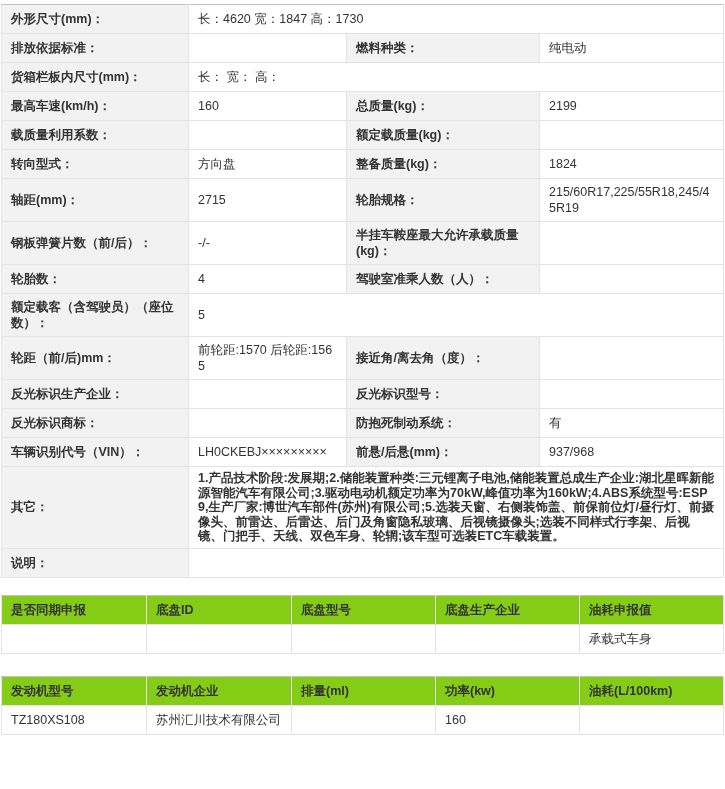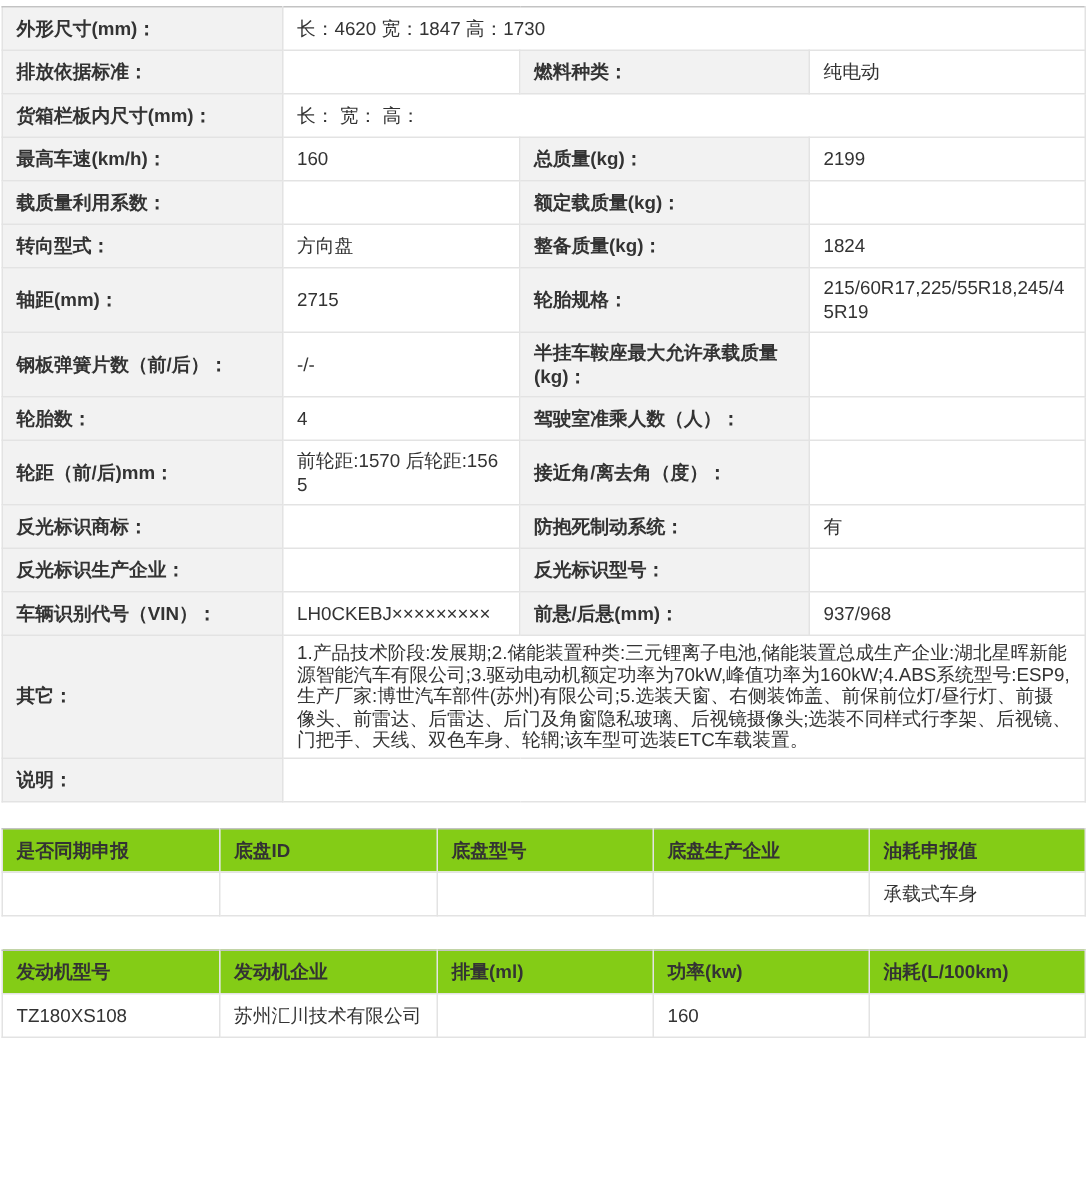--- a/index.html
+++ b/index.html
@@ -39,20 +39,21 @@
   }
   .value {
     background: #ffffff;
     word-break: break-all;
     margin-top: 42px;
   }
   .longtext {
     line-height: 14.5px;
     padding-top: 4px;
     padding-bottom: 4px;
+    font-weight: bold;
   }
   th {
     font-weight: bold;
     background: #84cc16;
   }
   #chassis-table { margin-top: 17px; }
   #engine-table  { margin-top: 22px; }
 </style>
 </head>
 <body>
@@ -111,36 +112,40 @@
           <td class="label">半挂车鞍座最大允许承载质量(kg)：</td>
           <td class="value"></td>
         </tr>
         <tr>
           <td class="label">轮胎数：</td>
           <td class="value">4</td>
           <td class="label">驾驶室准乘人数（人）：</td>
           <td class="value"></td>
         </tr>
         <tr>
+          <td class="label">额定载客（含驾驶员）（座位数）：</td>
+          <td class="value" colspan="3">5</td>
+        </tr>
+        <tr>
           <td class="label">轮距（前/后)mm：</td>
           <td class="value">前轮距:1570 后轮距:1565</td>
           <td class="label">接近角/离去角（度）：</td>
           <td class="value"></td>
         </tr>
         <tr>
+          <td class="label">反光标识生产企业：</td>
+          <td class="value"></td>
+          <td class="label">反光标识型号：</td>
+          <td class="value"></td>
+        </tr>
+        <tr>
           <td class="label">反光标识商标：</td>
           <td class="value"></td>
           <td class="label">防抱死制动系统：</td>
           <td class="value">有</td>
-        </tr>
-        <tr>
-          <td class="label">反光标识生产企业：</td>
-          <td class="value"></td>
-          <td class="label">反光标识型号：</td>
-          <td class="value"></td>
         </tr>
         <tr>
           <td class="label">车辆识别代号（VIN）：</td>
           <td class="value">LH0CKEBJ×××××××××</td>
           <td class="label">前悬/后悬(mm)：</td>
           <td class="value">937/968</td>
         </tr>
         <tr>
           <td class="label">其它：</td>
           <td class="value longtext" colspan="3">1.产品技术阶段:发展期;2.储能装置种类:三元锂离子电池,储能装置总成生产企业:湖北星晖新能源智能汽车有限公司;3.驱动电动机额定功率为70kW,峰值功率为160kW;4.ABS系统型号:ESP9,生产厂家:博世汽车部件(苏州)有限公司;5.选装天窗、右侧装饰盖、前保前位灯/昼行灯、前摄像头、前雷达、后雷达、后门及角窗隐私玻璃、后视镜摄像头;选装不同样式行李架、后视镜、门把手、天线、双色车身、轮辋;该车型可选装ETC车载装置。</td>

